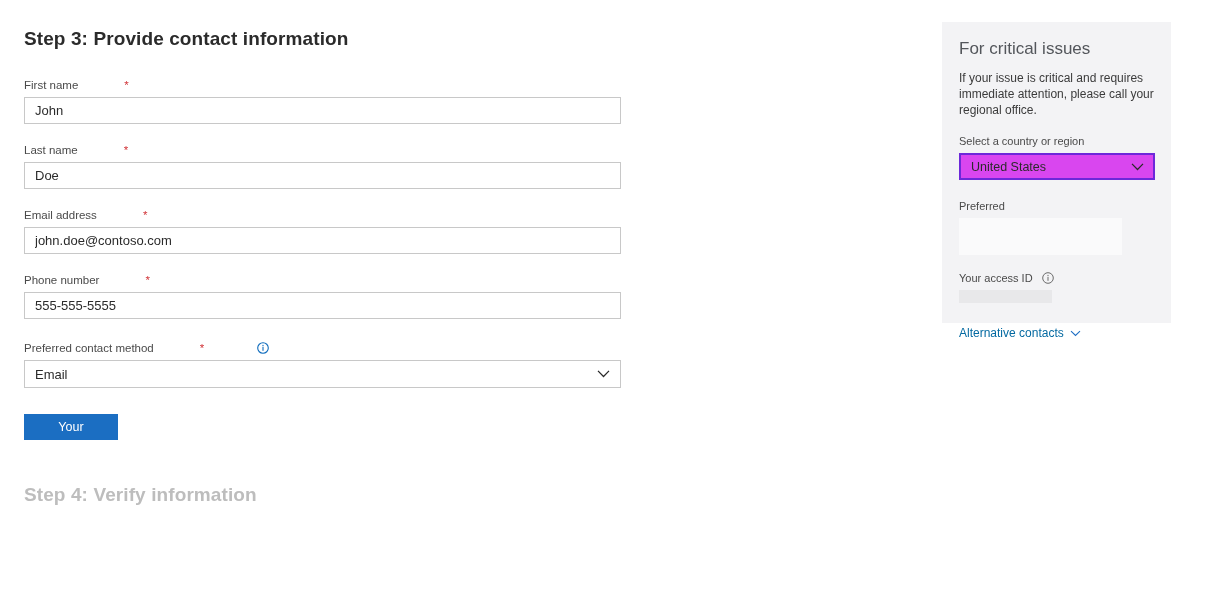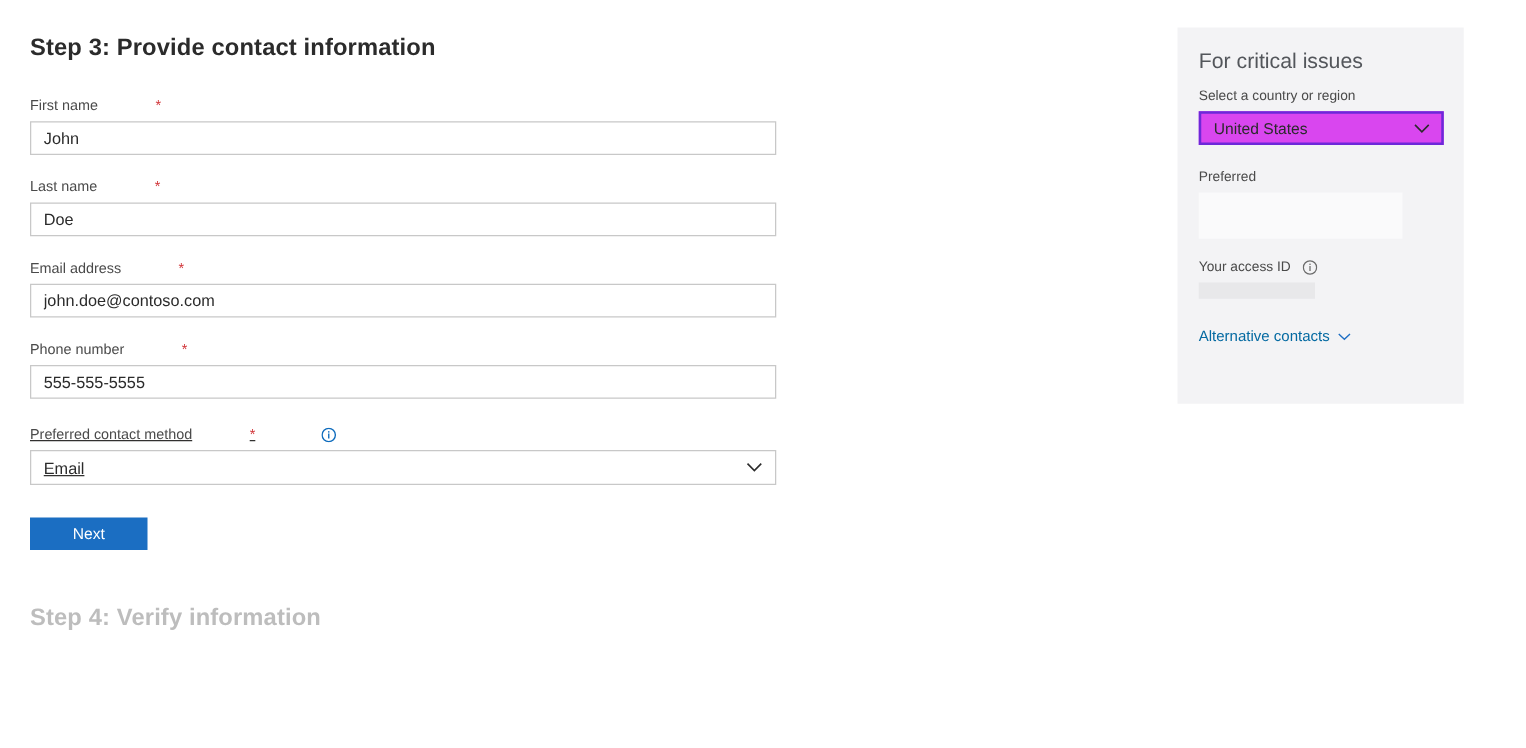--- a/index.html
+++ b/index.html
@@ -247,21 +247,21 @@
   </div>
 
   <div class="field">
     <div class="field-label">
       <span>Phone number</span>
       <span class="req-star">*</span>
     </div>
     <input class="text-input" type="text" value="555-555-5555" style="">
   </div>
 
-  <div class="field" style="margin-top:22px;text-decoration:underline;">
+  <div class="field" style="margin-top:22px;">
     <div class="field-label">
       <span>Preferred contact method</span>
       <span class="req-star">*</span>
       <span class="info-icon">
         <svg width="12" height="12" viewBox="0 0 12 12">
           <circle cx="6" cy="6" r="5.3" fill="none" stroke="#0f6cbd" stroke-width="1.1"></circle>
           <rect x="5.45" y="4.8" width="1.1" height="4" fill="#0f6cbd"></rect>
           <rect x="5.45" y="2.9" width="1.1" height="1.2" fill="#0f6cbd"></rect>
         </svg>
       </span>
@@ -269,28 +269,29 @@
     <div class="select-wrap">
       <div class="select-box">Email</div>
       <span class="chev">
         <svg width="13" height="9" viewBox="0 0 13 9">
           <path d="M1 1.4 L6.5 7 L12 1.4" fill="none" stroke="#2b2b2b" stroke-width="1.25"></path>
         </svg>
       </span>
     </div>
   </div>
 
-  <button class="next-btn">Next</button>
+  <button class="next-btn">Your</button>
 
   <h1 class="step-title disabled">Step 4: Verify information</h1>
 </div>
 
 <aside class="side-panel">
 
   <div class="panel-title">For critical issues</div>
+  <div class="panel-body">If your issue is critical and requires immediate attention, please call your regional office.</div>
 
   <div class="panel-label">Select a country or region</div>
   <div class="panel-select-wrap">
     <div class="panel-select">United States</div>
     <span class="chev">
       <svg width="13" height="9" viewBox="0 0 13 9">
         <path d="M1 1.4 L6.5 7 L12 1.4" fill="none" stroke="#2b2b2b" stroke-width="1.25"></path>
       </svg>
     </span>
   </div>

